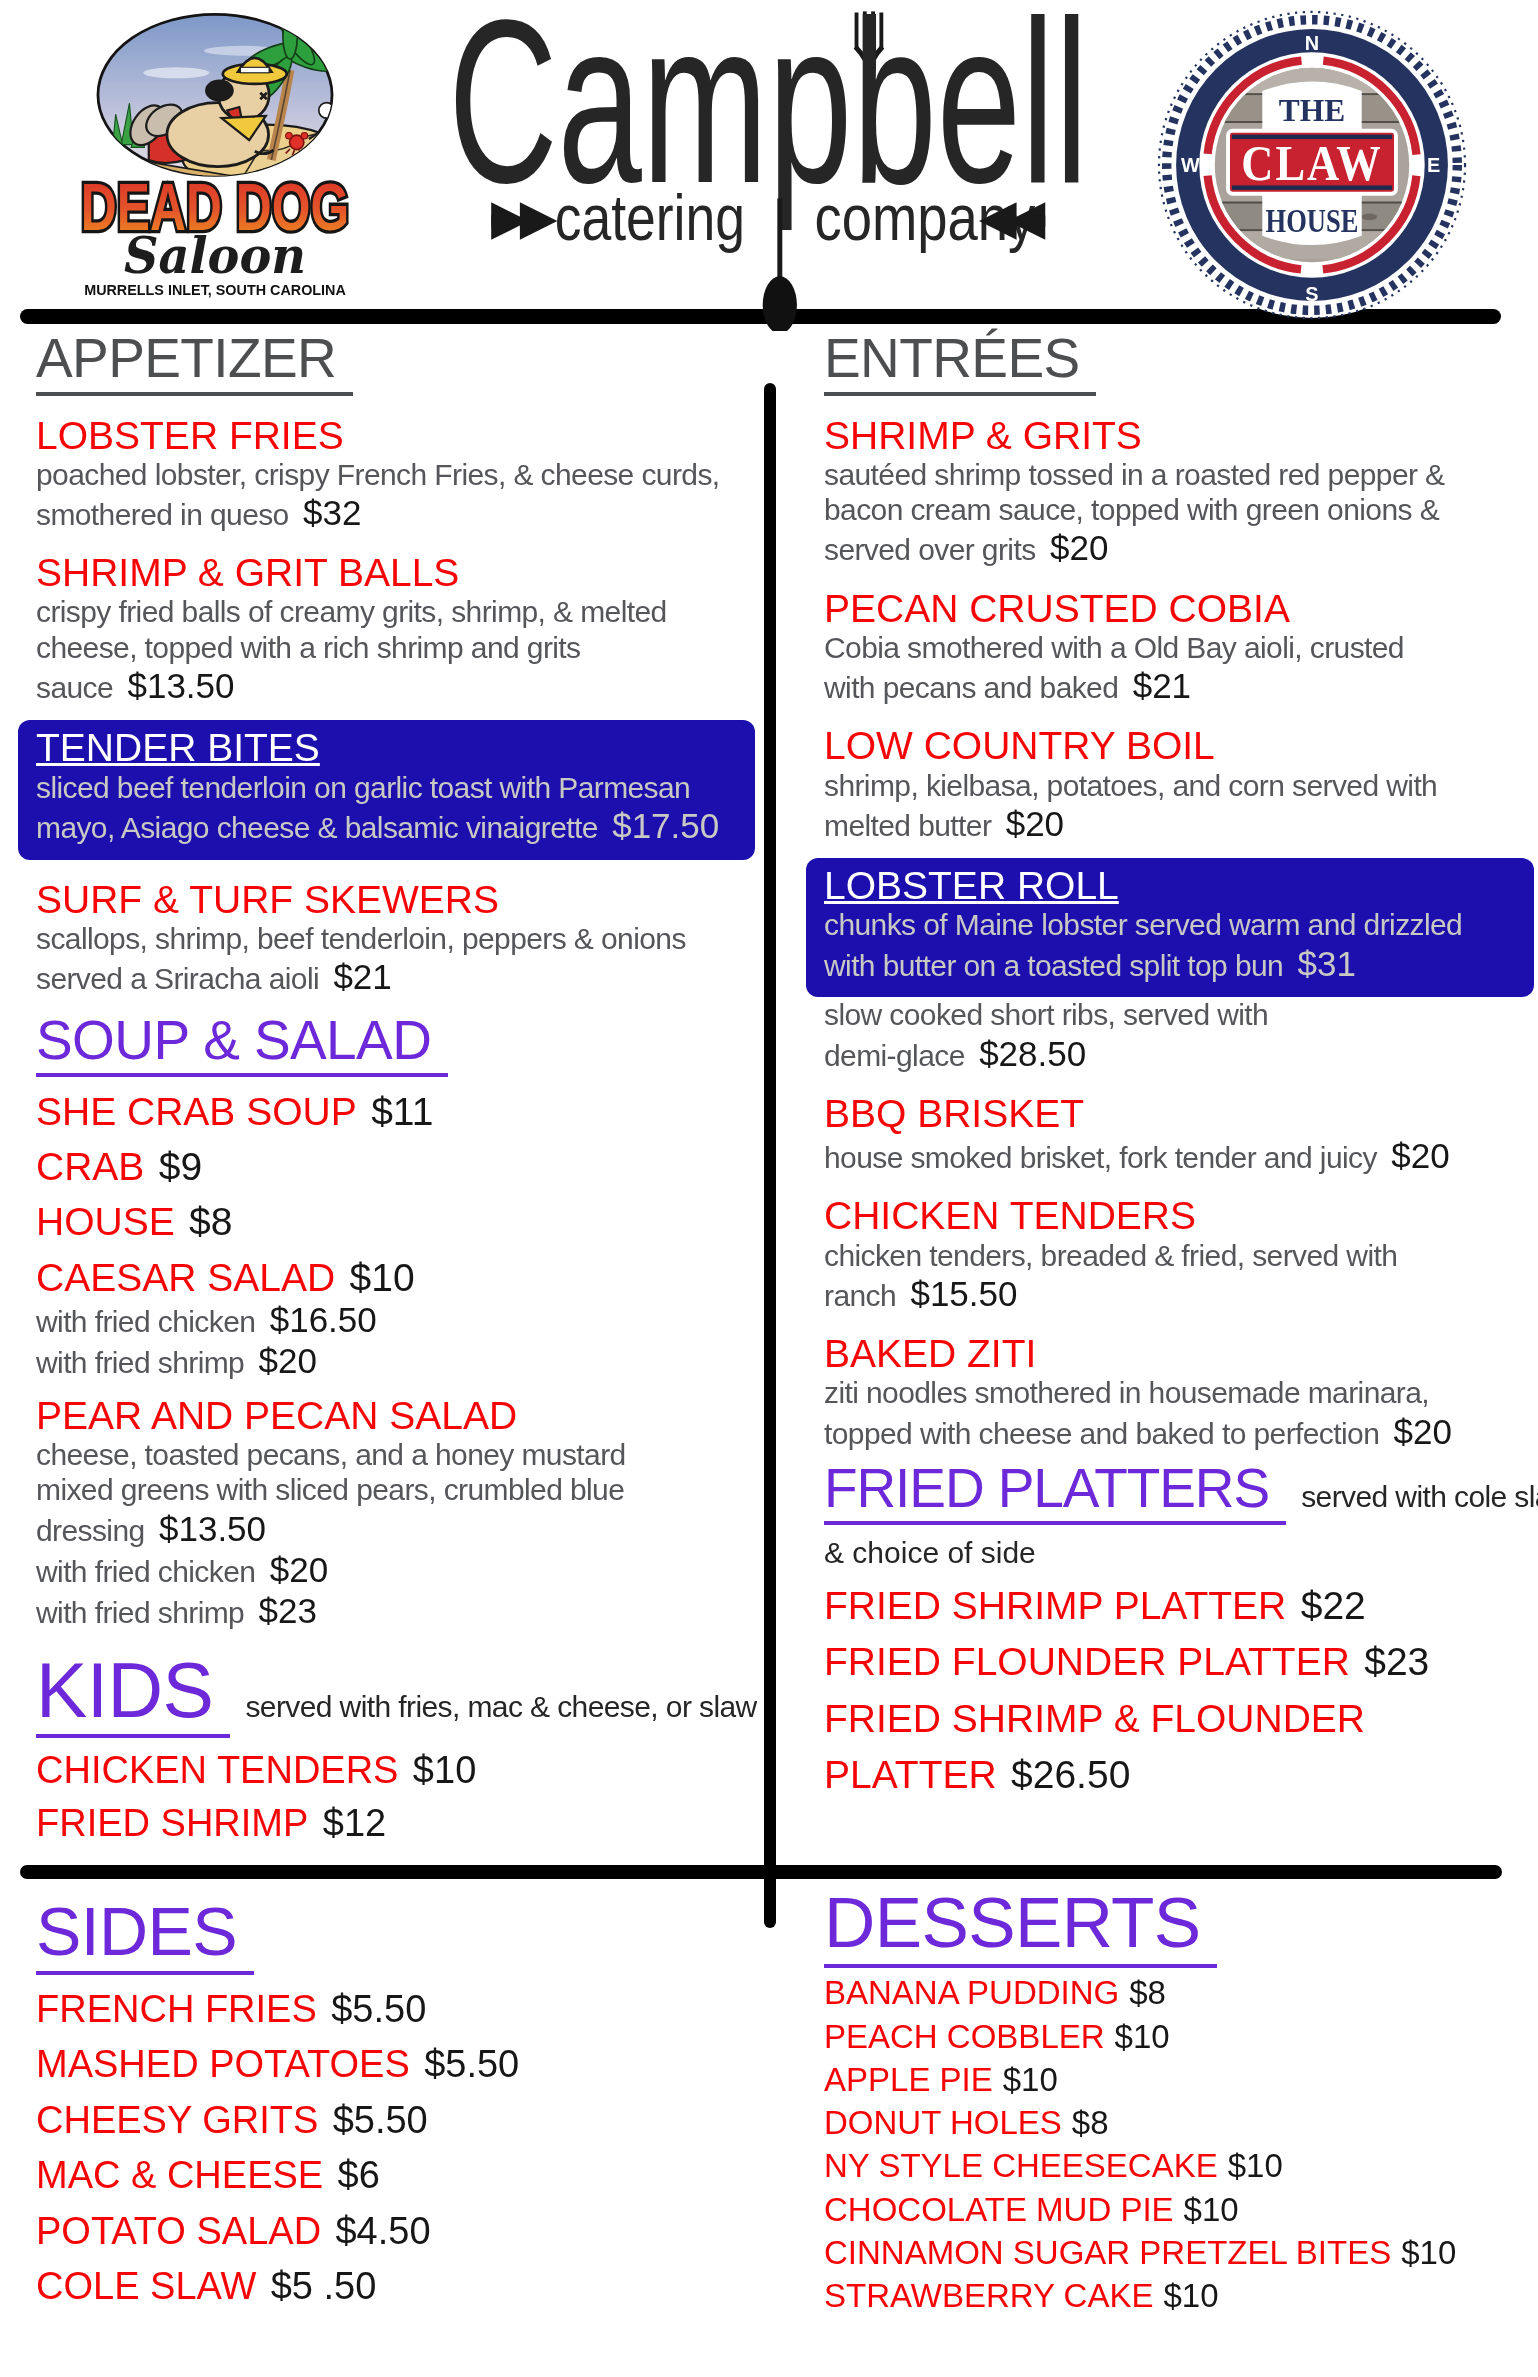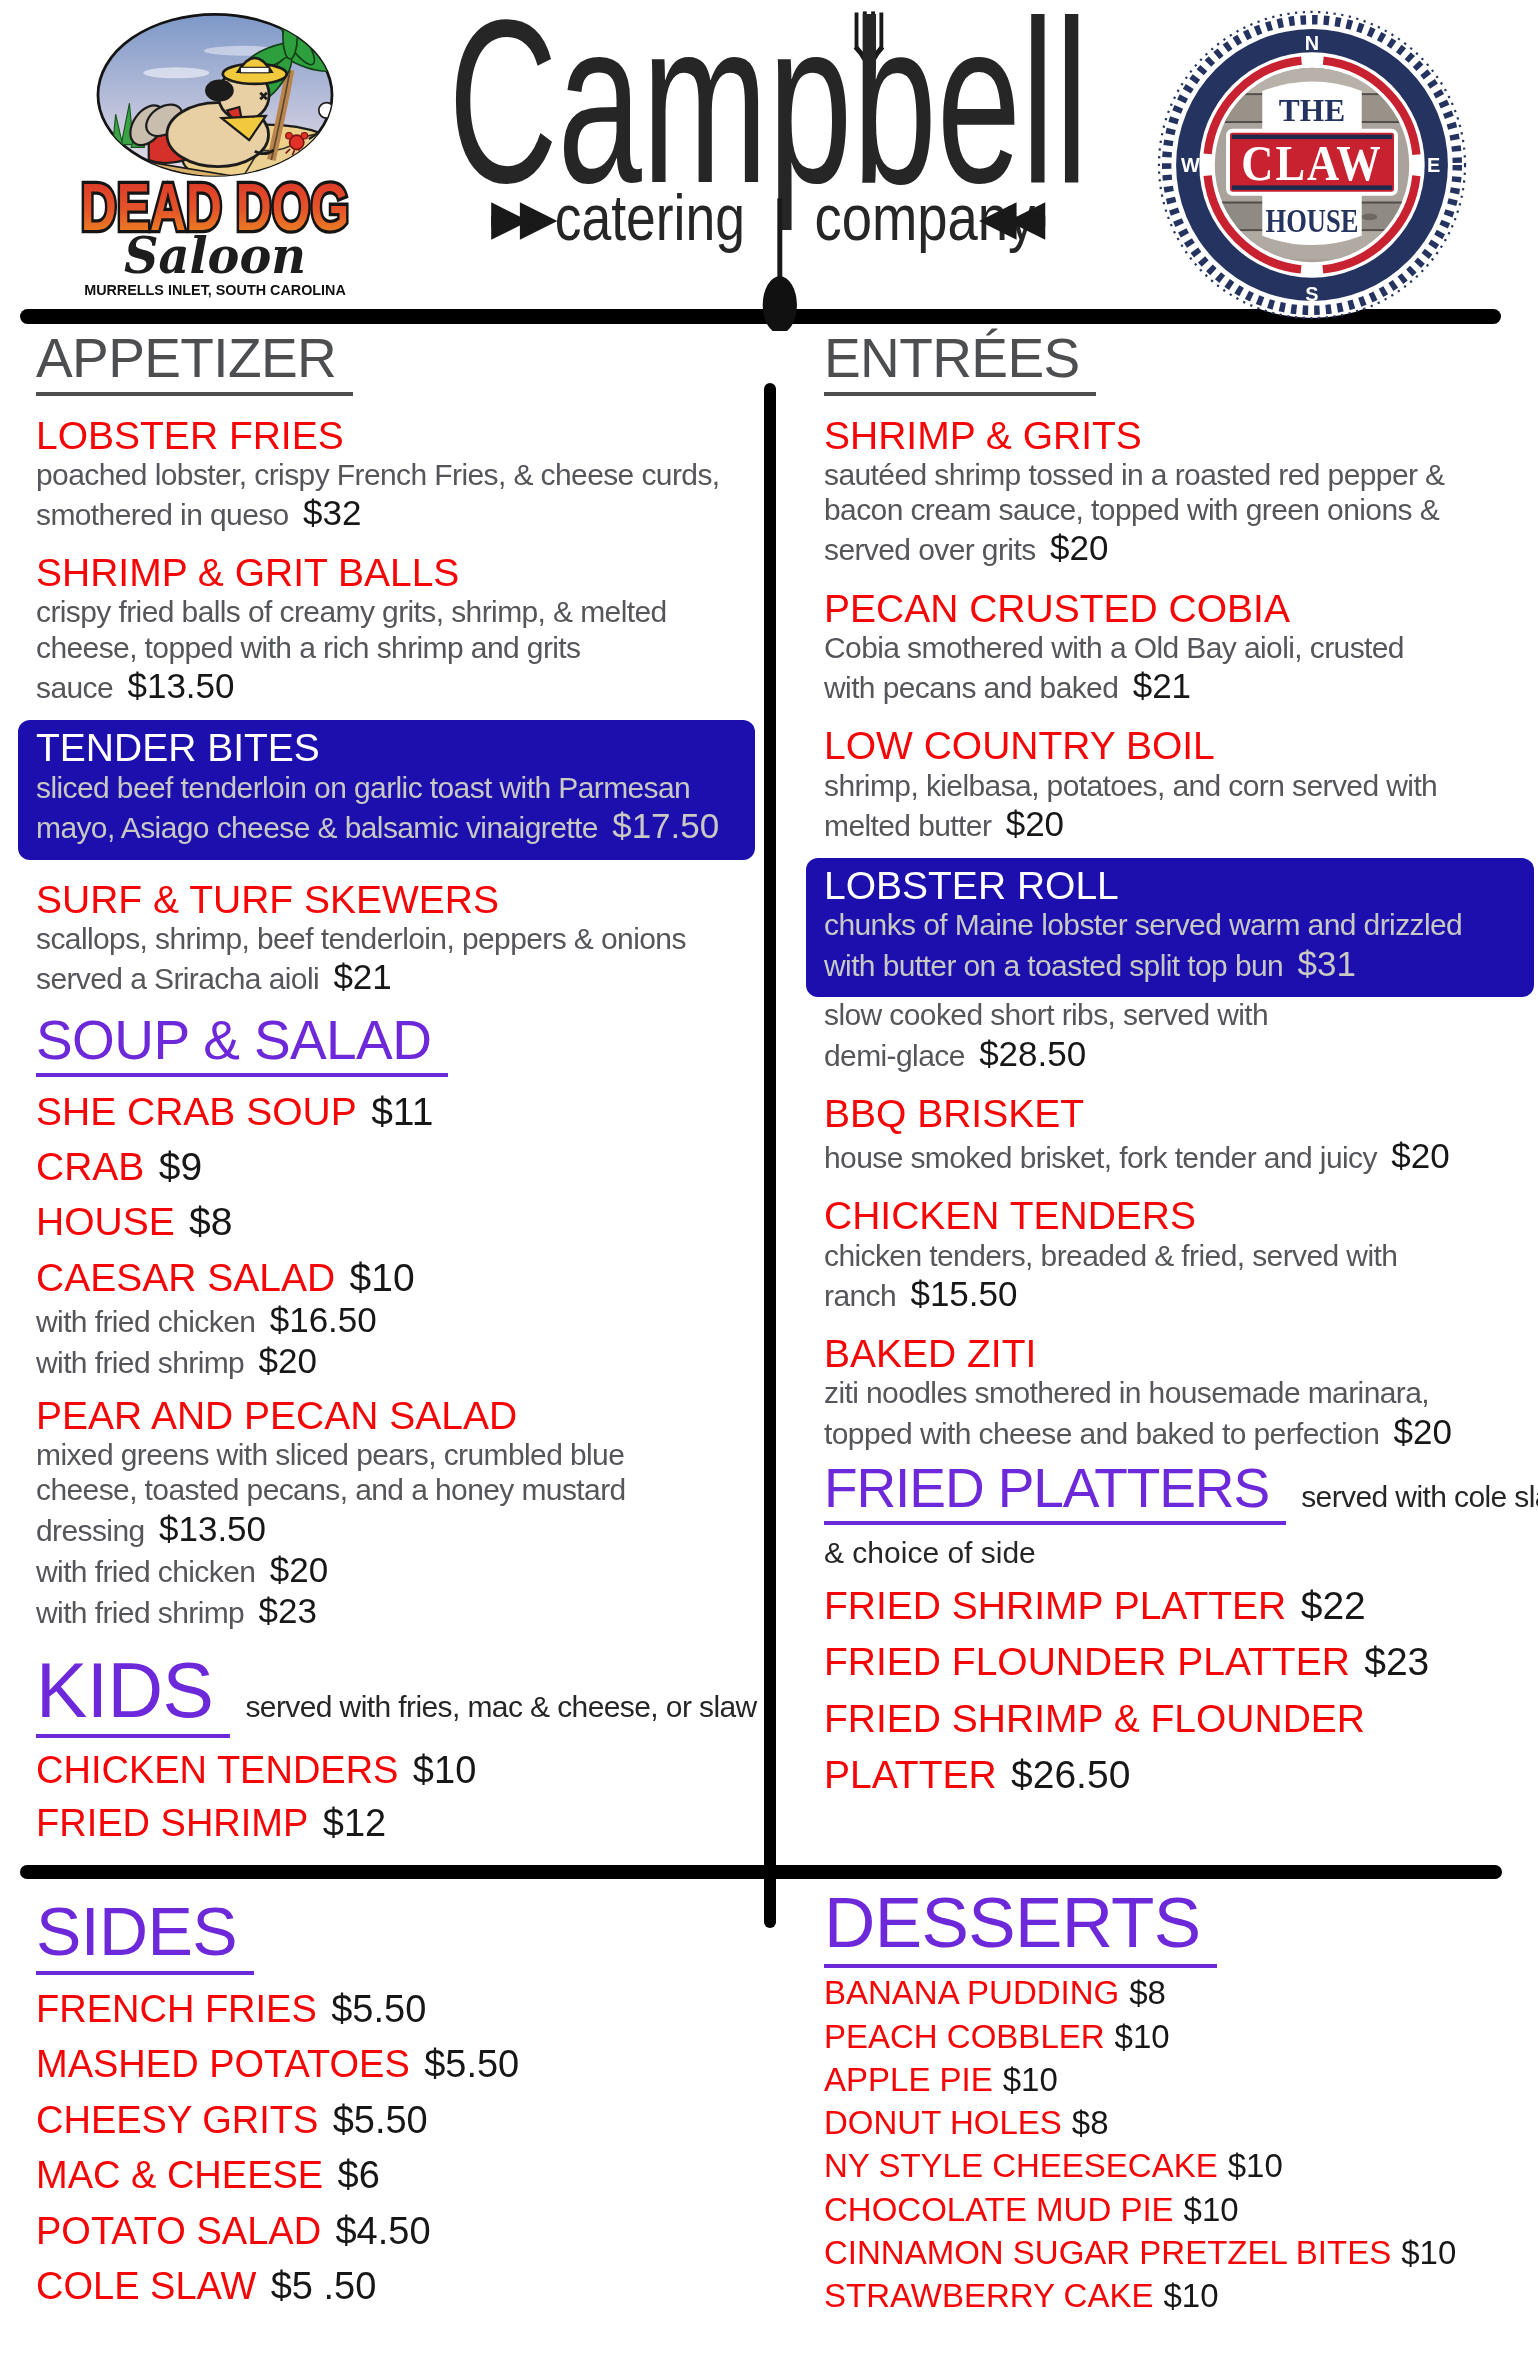--- a/index.html
+++ b/index.html
@@ -56,21 +56,21 @@
   .sec-fried_platters .item-line{margin-top:14.4px;}
   .sec-sides .item-line{margin-top:14.4px;font-size:38px;}
   .sec-desserts .item-line{margin-top:7.7px;font-size:33px;}
   .sec-desserts .price{margin-left:10px;}
 
   
   .highlight{background:#1c0fae;border-radius:12px;margin:13.3px -4.4px 0 -18px;
              padding:6.6px 13.3px 13.3px 18px;}
   #col-right .highlight{margin-right:-2.8px;}
   .highlight .item-line{margin-top:1.1px;}
-  .highlight .item-name{color:#ffffff;}
+  .highlight .item-name{color:#ffffff;text-decoration:underline;}
   .highlight .desc-line{color:#c9c9c4;}
   .highlight .price{color:#c9c9c4;}
 </style>
 </head>
 <body>
 
 <div class="bar bar-top"></div>
 <div class="bar bar-vert"></div>
 <div class="bar bar-bottom"></div>
 
@@ -253,22 +253,22 @@
     </div>
     <div class="section sec-soup_salad">
       <h2 class="heading"><span class="h-title">SOUP &amp; SALAD</span></h2>
       <div class="item-line"><span class="item-name">SHE CRAB SOUP</span><span class="price">$11</span></div>
       <div class="item-line"><span class="item-name">CRAB</span><span class="price">$9</span></div>
       <div class="item-line"><span class="item-name">HOUSE</span><span class="price">$8</span></div>
       <div class="item-line"><span class="item-name">CAESAR SALAD</span><span class="price">$10</span></div>
       <div class="desc-line"><span class="d-text">with fried chicken</span><span class="price">$16.50</span></div>
       <div class="desc-line"><span class="d-text">with fried shrimp</span><span class="price">$20</span></div>
       <div class="item-line"><span class="item-name">PEAR AND PECAN SALAD</span></div>
+      <div class="desc-line"><span class="d-text">cheese, toasted pecans, and a honey mustard</span></div>
       <div class="desc-line"><span class="d-text">mixed greens with sliced pears, crumbled blue</span></div>
-      <div class="desc-line"><span class="d-text">cheese, toasted pecans, and a honey mustard</span></div>
       <div class="desc-line"><span class="d-text">dressing</span><span class="price">$13.50</span></div>
       <div class="desc-line"><span class="d-text">with fried chicken</span><span class="price">$20</span></div>
       <div class="desc-line"><span class="d-text">with fried shrimp</span><span class="price">$23</span></div>
     </div>
     <div class="section sec-kids">
       <h2 class="heading"><span class="h-title">KIDS</span><span class="h-note">served with fries, mac &amp; cheese, or slaw</span></h2>
       <div class="item-line"><span class="item-name">CHICKEN TENDERS</span><span class="price">$10</span></div>
       <div class="item-line"><span class="item-name">FRIED SHRIMP</span><span class="price">$12</span></div>
     </div>
   </div>

